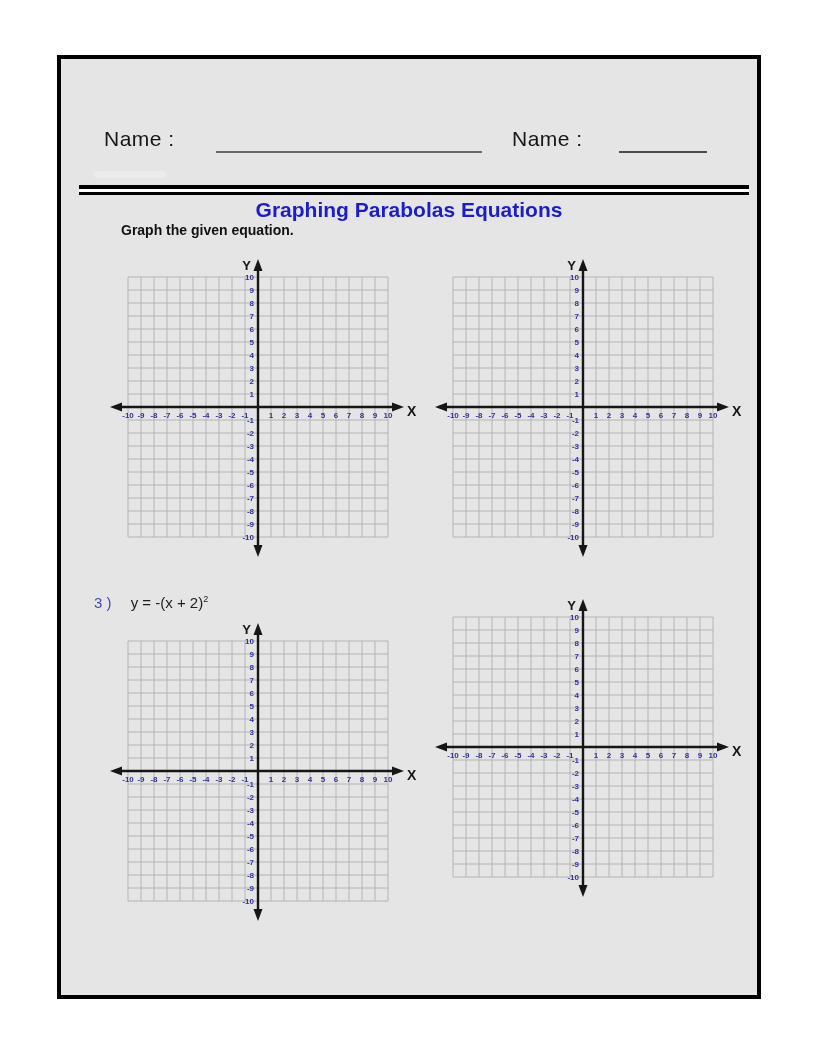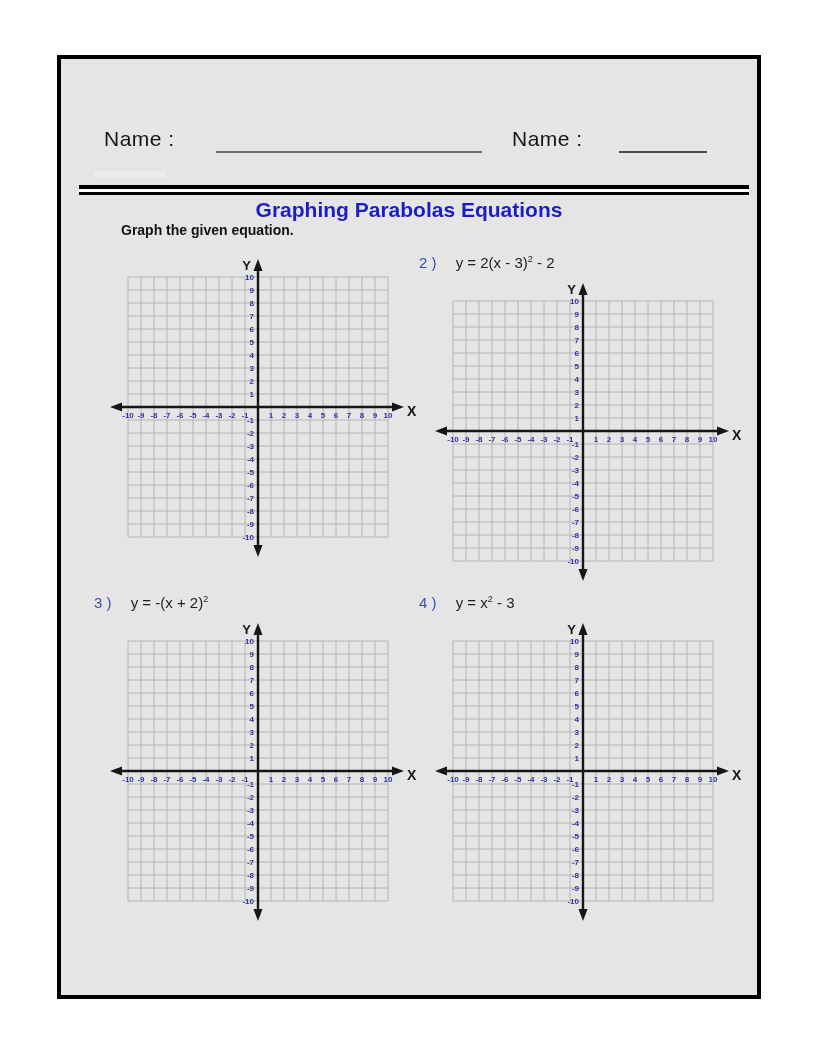--- a/index.html
+++ b/index.html
@@ -154,24 +154,20 @@
           <text x="146" y="218" text-anchor="end" font-size="8" font-weight="bold" fill="#31319e">-5</text>
           <text x="146" y="231" text-anchor="end" font-size="8" font-weight="bold" fill="#31319e">-6</text>
           <text x="146" y="244" text-anchor="end" font-size="8" font-weight="bold" fill="#31319e">-7</text>
           <text x="146" y="257" text-anchor="end" font-size="8" font-weight="bold" fill="#31319e">-8</text>
           <text x="146" y="270" text-anchor="end" font-size="8" font-weight="bold" fill="#31319e">-9</text>
           <text x="146" y="283" text-anchor="end" font-size="8" font-weight="bold" fill="#31319e">-10</text>
         </svg>
   </div>
 
   <div class="problem" style="left: 358px; top: 193px;">
-    <div class="eq-line">
-      <span class="pnum">2 )</span>
-      <span class="peq">y = 2(x - 3)<sup>2</sup> - 2</span>
-    </div>
     <svg class="graph" width="316" height="302" viewBox="0 0 316 302">
           <line x1="20" y1="20" x2="20" y2="280" stroke="#b4b4b4" stroke-width="1"></line>
           <line x1="20" y1="20" x2="280" y2="20" stroke="#b4b4b4" stroke-width="1"></line>
           <line x1="33" y1="20" x2="33" y2="280" stroke="#b4b4b4" stroke-width="1"></line>
           <line x1="20" y1="33" x2="280" y2="33" stroke="#b4b4b4" stroke-width="1"></line>
           <line x1="46" y1="20" x2="46" y2="280" stroke="#b4b4b4" stroke-width="1"></line>
           <line x1="20" y1="46" x2="280" y2="46" stroke="#b4b4b4" stroke-width="1"></line>
           <line x1="59" y1="20" x2="59" y2="280" stroke="#b4b4b4" stroke-width="1"></line>
           <line x1="20" y1="59" x2="280" y2="59" stroke="#b4b4b4" stroke-width="1"></line>
           <line x1="72" y1="20" x2="72" y2="280" stroke="#b4b4b4" stroke-width="1"></line>
@@ -352,24 +348,20 @@
           <text x="146" y="218" text-anchor="end" font-size="8" font-weight="bold" fill="#31319e">-5</text>
           <text x="146" y="231" text-anchor="end" font-size="8" font-weight="bold" fill="#31319e">-6</text>
           <text x="146" y="244" text-anchor="end" font-size="8" font-weight="bold" fill="#31319e">-7</text>
           <text x="146" y="257" text-anchor="end" font-size="8" font-weight="bold" fill="#31319e">-8</text>
           <text x="146" y="270" text-anchor="end" font-size="8" font-weight="bold" fill="#31319e">-9</text>
           <text x="146" y="283" text-anchor="end" font-size="8" font-weight="bold" fill="#31319e">-10</text>
         </svg>
   </div>
 
   <div class="problem" style="left: 358px; top: 533px;">
-    <div class="eq-line">
-      <span class="pnum">4 )</span>
-      <span class="peq">y = x<sup>2</sup> - 3</span>
-    </div>
     <svg class="graph" width="316" height="302" viewBox="0 0 316 302">
           <line x1="20" y1="20" x2="20" y2="280" stroke="#b4b4b4" stroke-width="1"></line>
           <line x1="20" y1="20" x2="280" y2="20" stroke="#b4b4b4" stroke-width="1"></line>
           <line x1="33" y1="20" x2="33" y2="280" stroke="#b4b4b4" stroke-width="1"></line>
           <line x1="20" y1="33" x2="280" y2="33" stroke="#b4b4b4" stroke-width="1"></line>
           <line x1="46" y1="20" x2="46" y2="280" stroke="#b4b4b4" stroke-width="1"></line>
           <line x1="20" y1="46" x2="280" y2="46" stroke="#b4b4b4" stroke-width="1"></line>
           <line x1="59" y1="20" x2="59" y2="280" stroke="#b4b4b4" stroke-width="1"></line>
           <line x1="20" y1="59" x2="280" y2="59" stroke="#b4b4b4" stroke-width="1"></line>
           <line x1="72" y1="20" x2="72" y2="280" stroke="#b4b4b4" stroke-width="1"></line>

